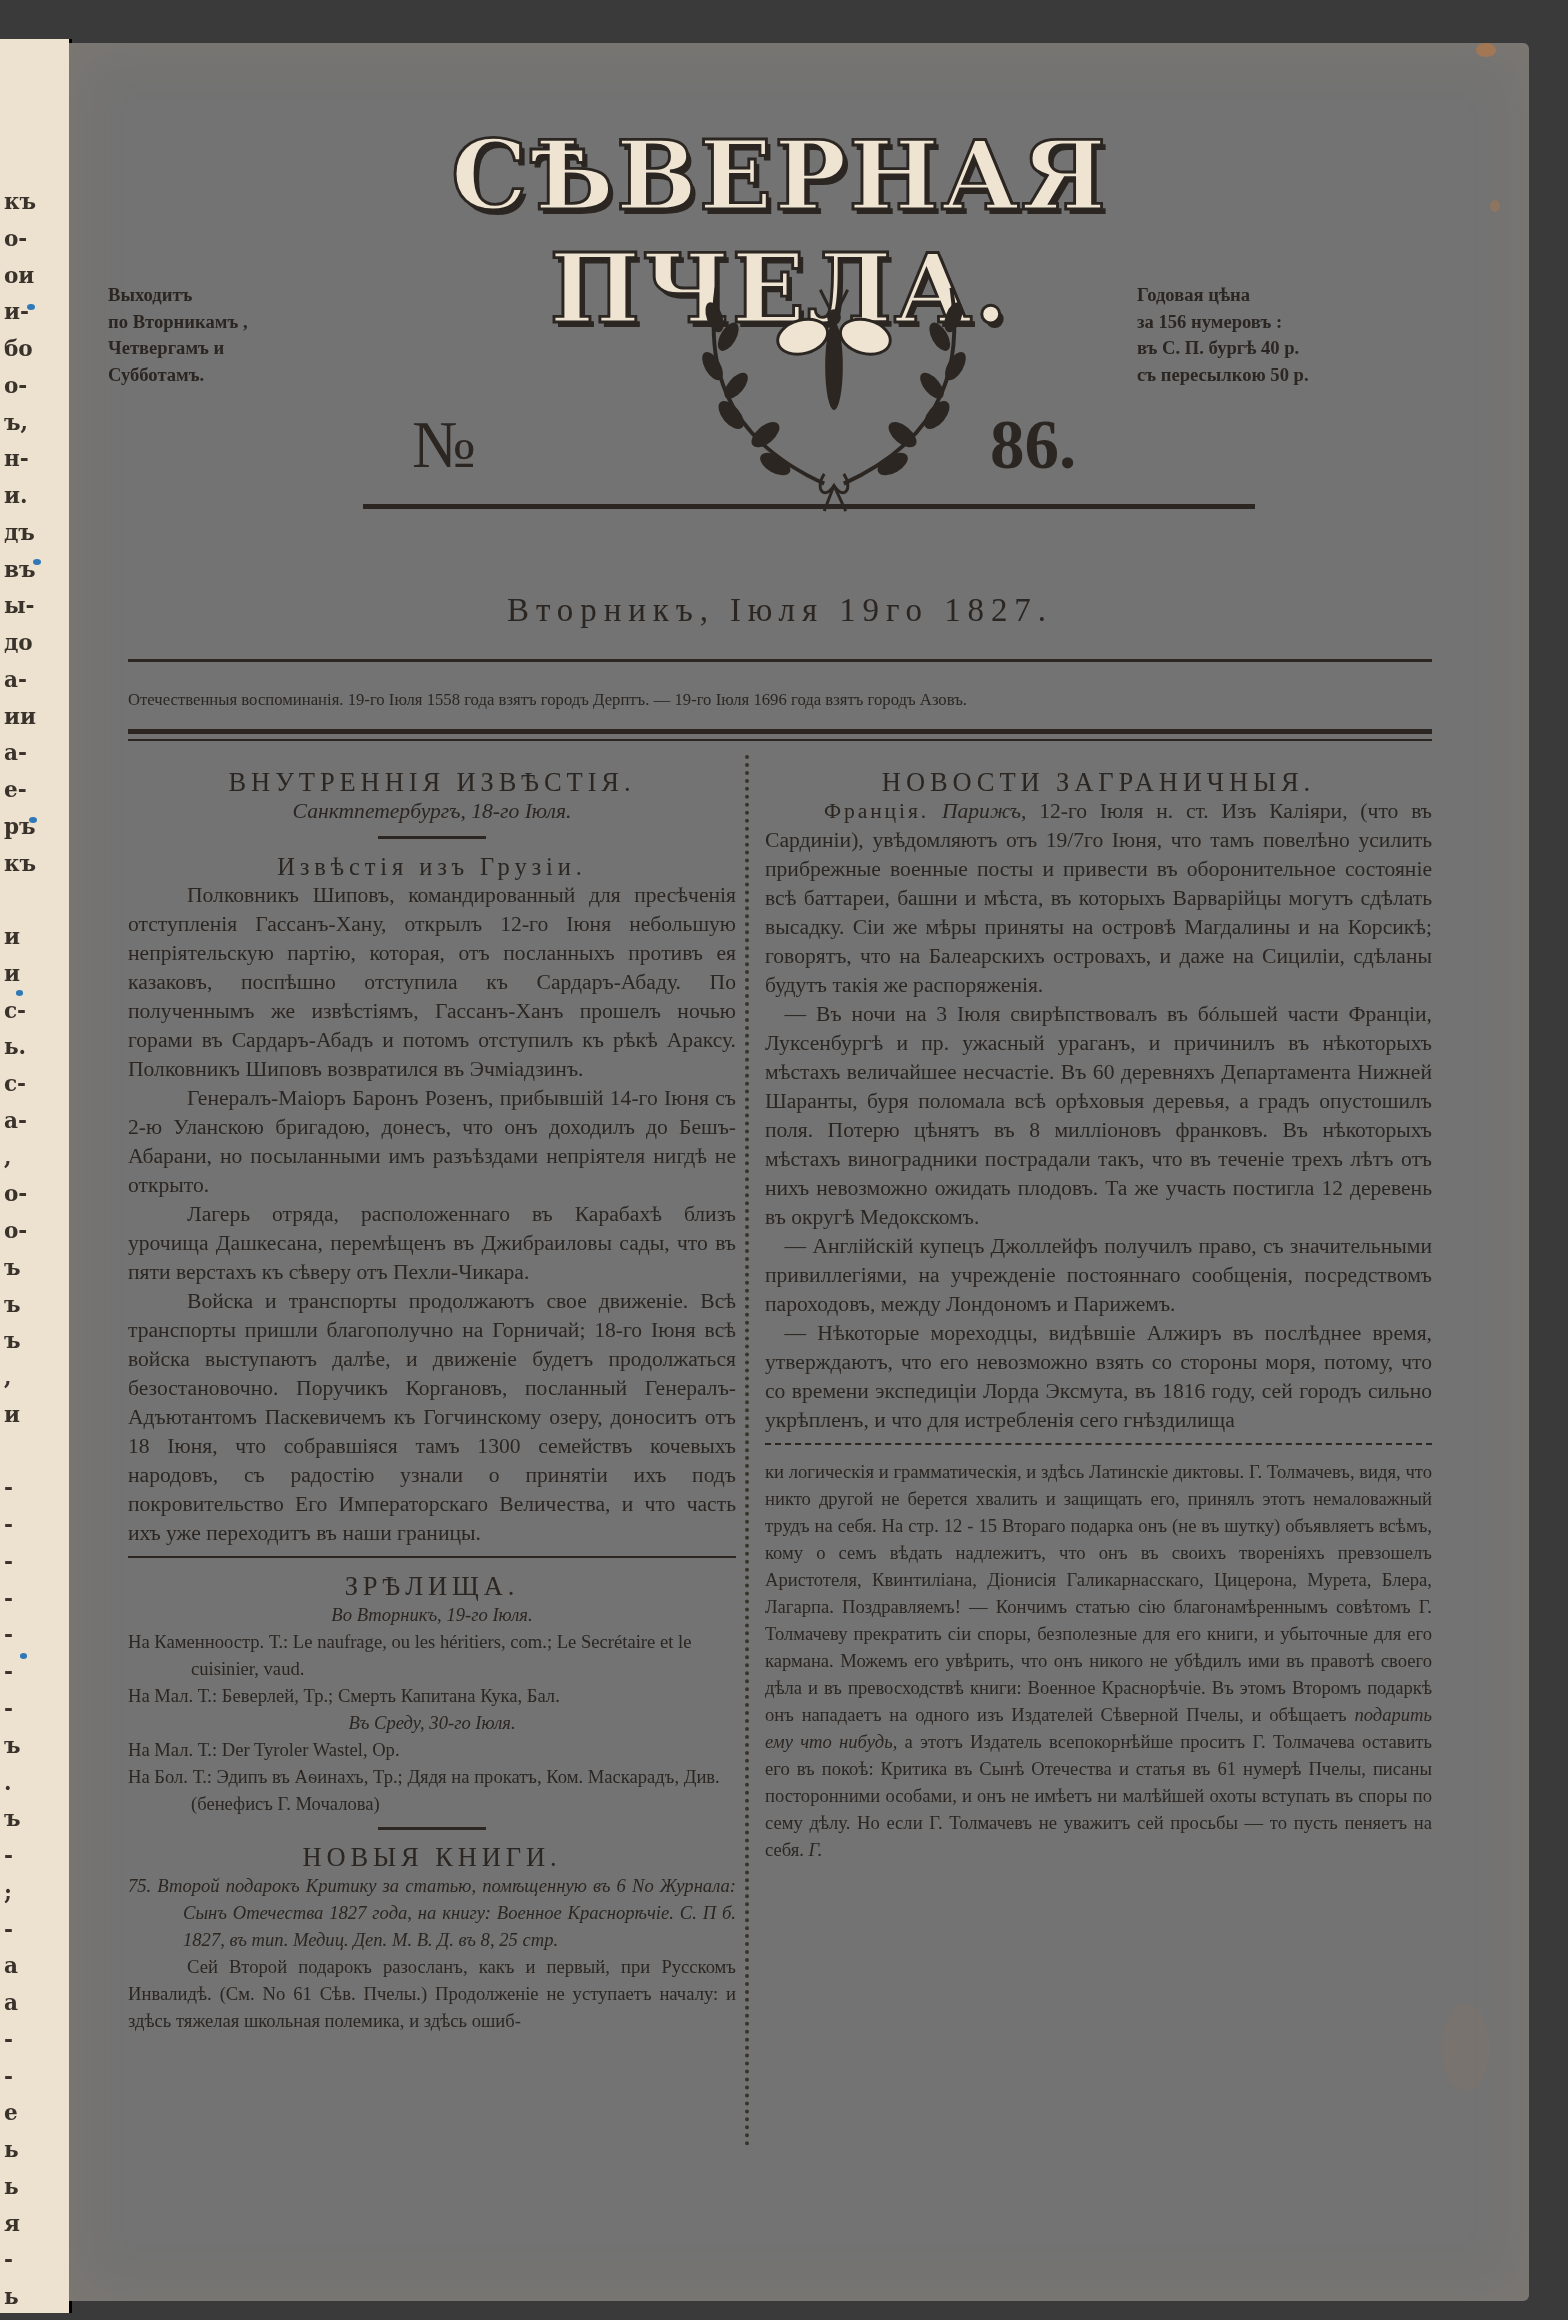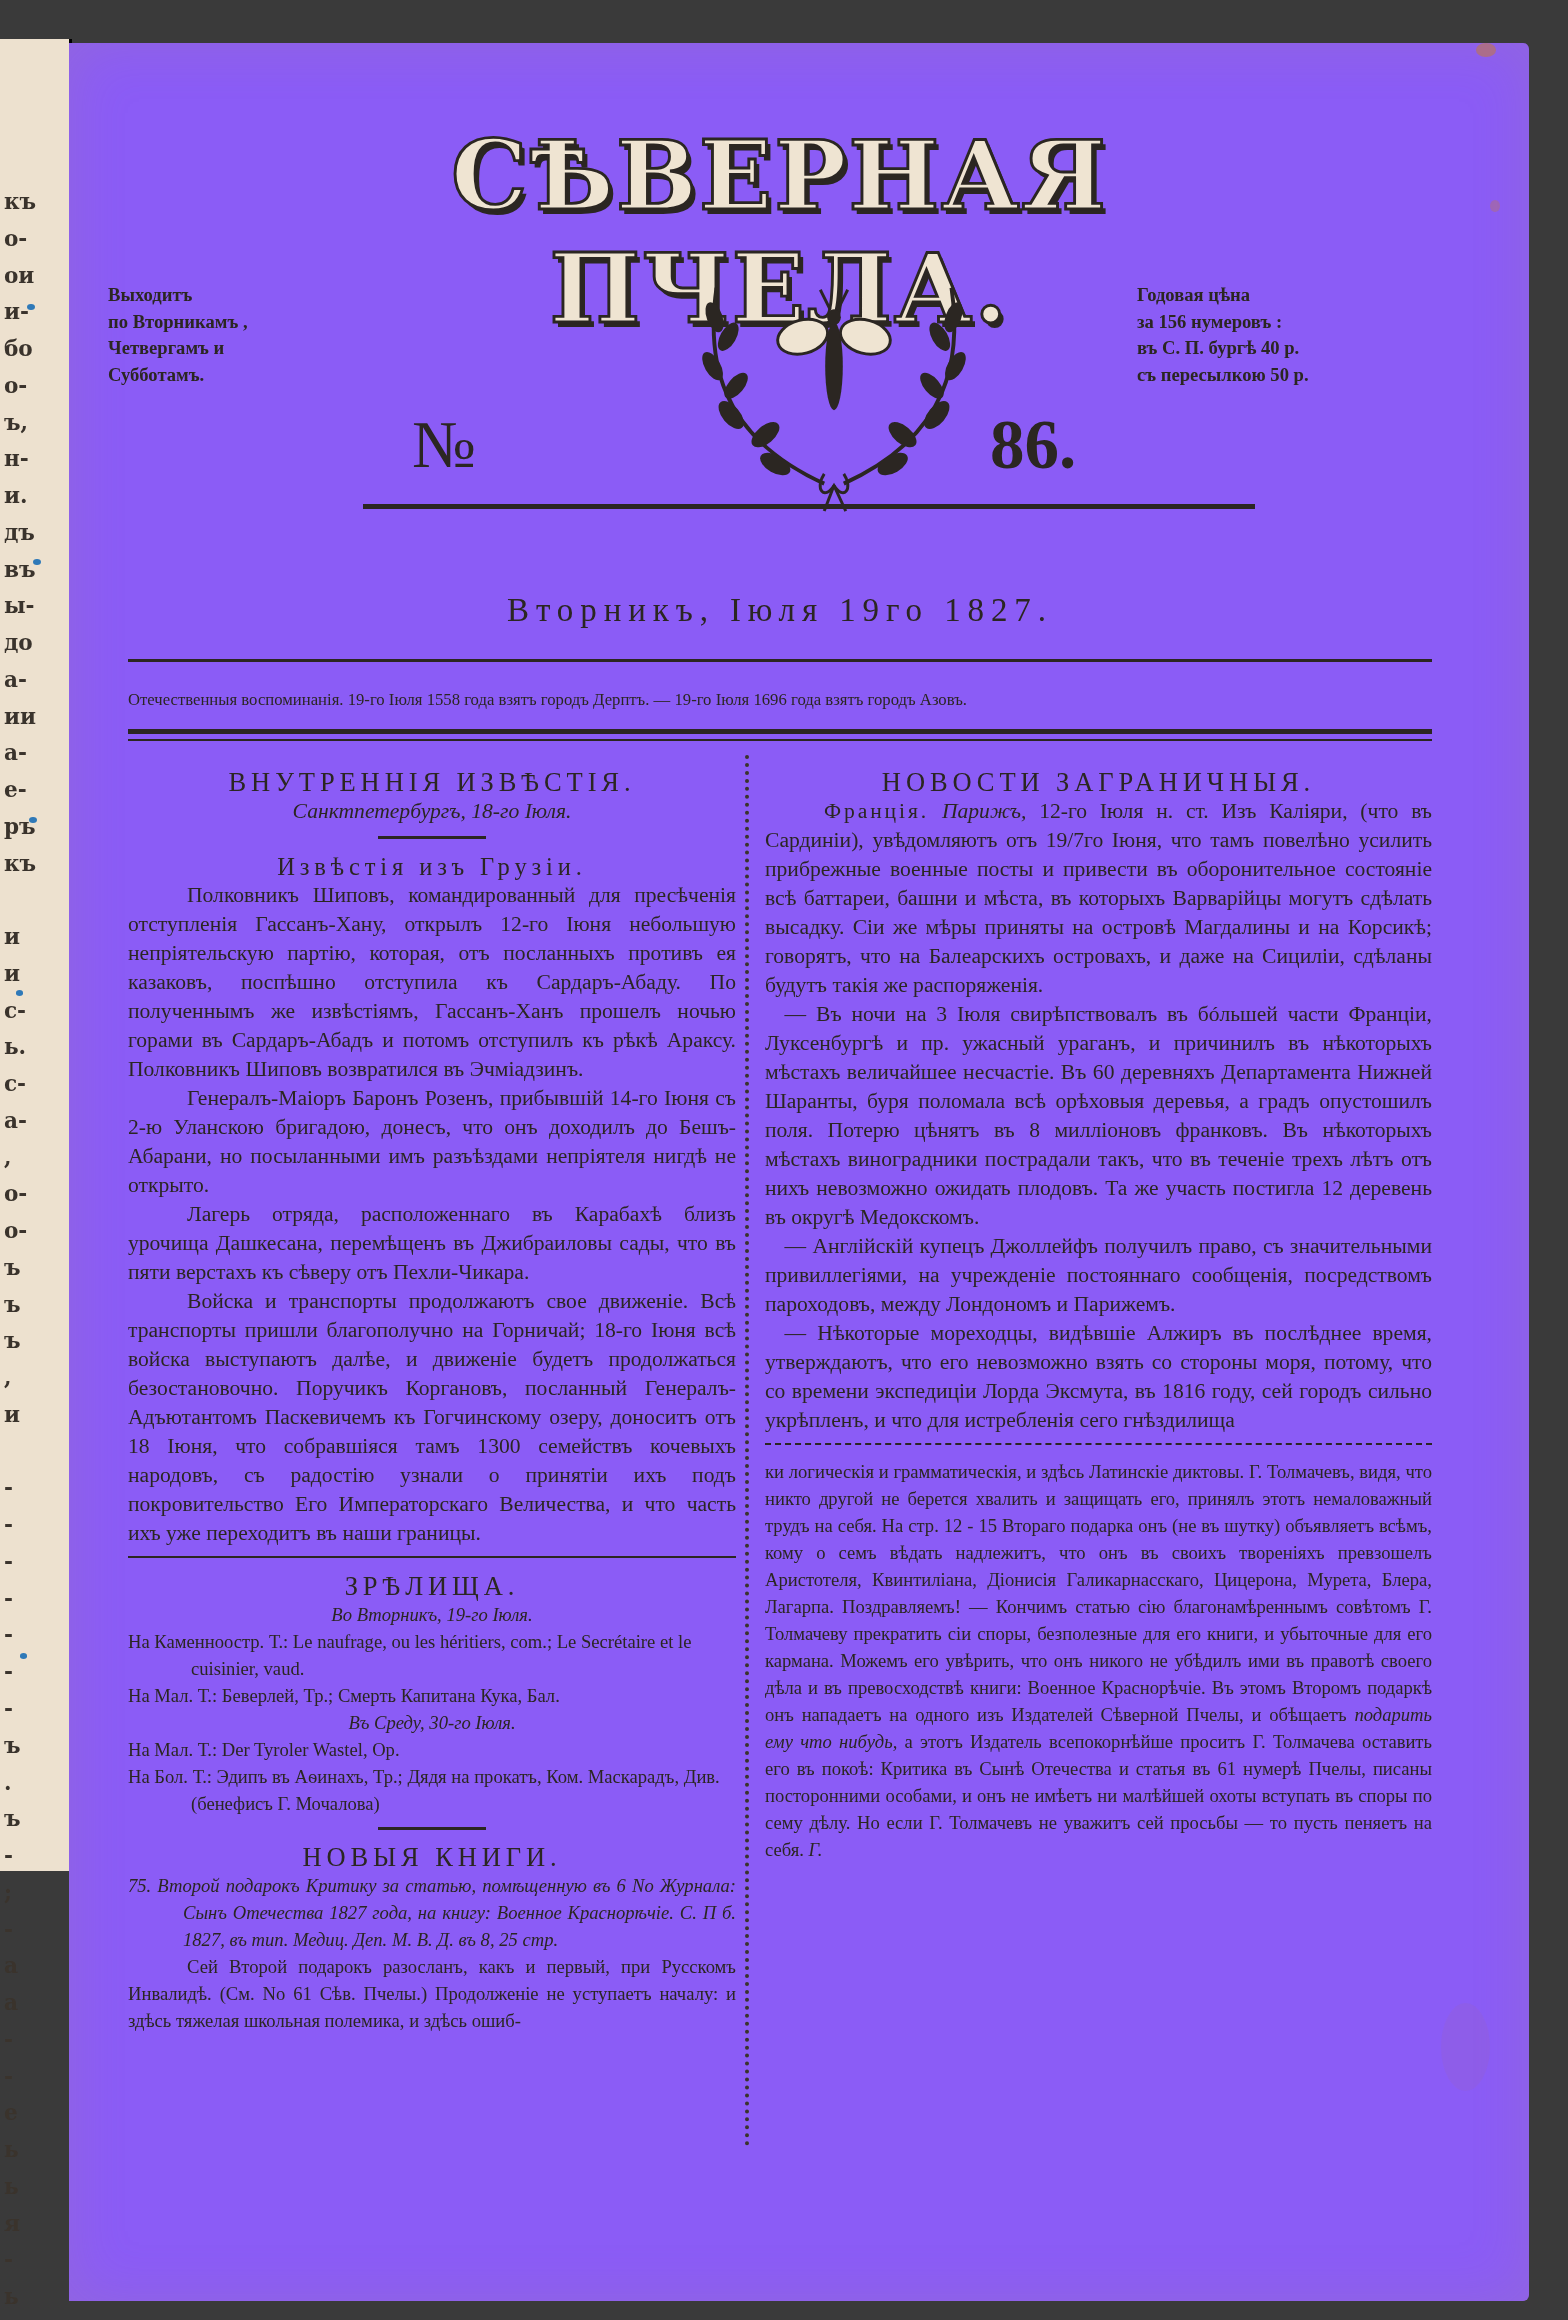--- a/index.html
+++ b/index.html
@@ -1,19 +1,19 @@
 <!DOCTYPE html>
 <html><head>
 <meta charset="utf-8">
 <style>
   html,body{margin:0;padding:0;}
   body{width:1568px;height:2321px;background:#3a3a3a;position:relative;overflow:hidden;font-family:"DejaVu Serif","Liberation Serif",serif;color:#2b2622;}
-  .facing{position:absolute;left:0;top:39px;width:69px;height:1832px;background:#ede1cf;border-right:3px solid #000000;}
+  .facing{position:absolute;left:0;top:39px;width:69px;height:2274px;background:#ede1cf;border-right:3px solid #000000;}
   .facing-line{position:absolute;left:3.9px;font-size:21.6px;line-height:32px;font-weight:bold;color:#3a332c;white-space:nowrap;}
-  .page{position:absolute;left:69px;top:43px;width:1460px;height:2258px;background:#8b5cf6;border-radius:0 5.9px 5.9px 0;box-shadow:inset 0 0 59px rgba(180,150,110,.18);}
+  .page{position:absolute;left:69px;top:43px;width:1460px;height:2258px;background:#737373;border-radius:0 5.9px 5.9px 0;box-shadow:inset 0 0 59px rgba(180,150,110,.18);}
   .masthead{position:absolute;left:147px;top:76px;width:1127px;text-align:center;font-family:"DejaVu Serif",serif;font-size:96px;font-weight:bold;letter-spacing:2px;color:#efe4d2;-webkit-text-stroke:2.9px #2b2622;text-shadow:3.9px 4.9px 0 #2b2622;}
   .side-note{position:absolute;font-family:Liberation Serif, serif;font-size:18.6px;line-height:26.5px;text-align:left;font-weight:bold;}
   .numero{position:absolute;left:343px;top:363px;font-size:67px;font-family:"Liberation Serif",serif;}
   .number{position:absolute;left:921px;top:363px;font-size:69px;font-family:"Liberation Serif",serif;font-weight:bold;}
   .rule{position:absolute;background:#2b2622;}
   .date-line{position:absolute;left:368px;top:549px;width:686px;text-align:center;font-size:33px;letter-spacing:6.9px;font-family:"Liberation Serif",serif;}
   .memo{position:absolute;left:59px;top:647px;width:1304px;font-size:16.7px;white-space:nowrap;font-family:"Liberation Serif",serif;}
   .col{position:absolute;font-family:"Liberation Serif",serif;font-size:21.6px;line-height:29px;text-align:justify;}
   .col p{margin:0;}
   .indent{text-indent:59px;}

